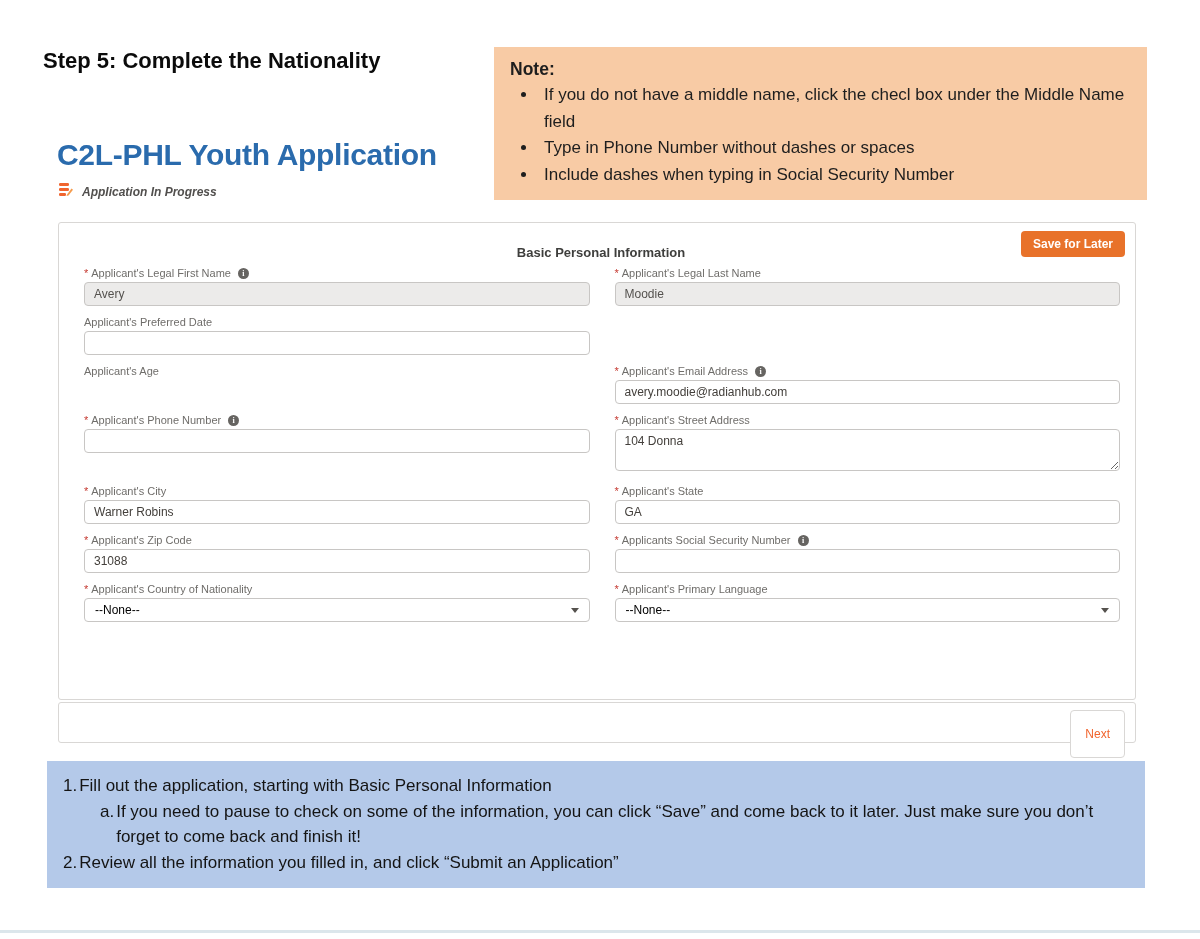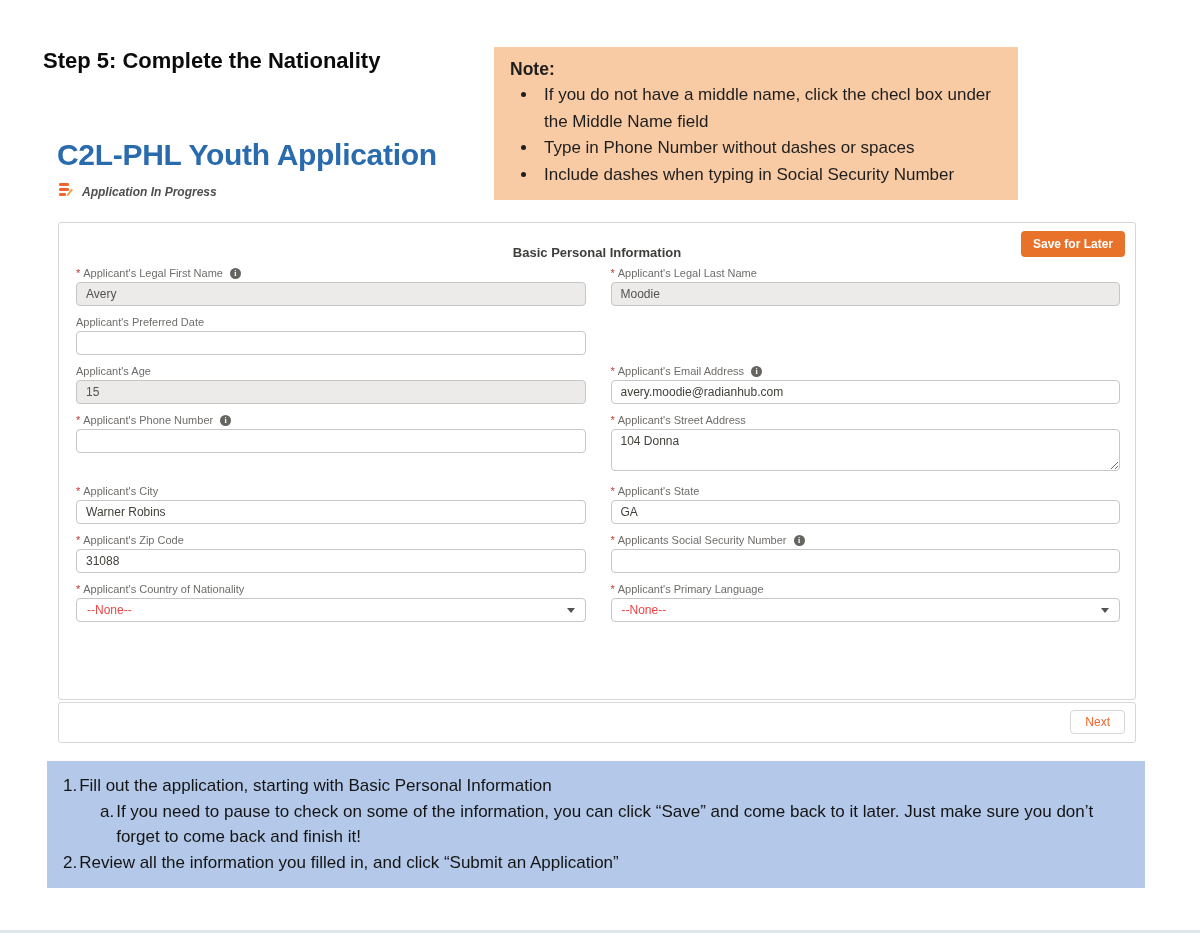--- a/index.html
+++ b/index.html
@@ -1,50 +1,50 @@
 <!DOCTYPE html>
 <html><head>
 <meta charset="utf-8">
 <style>
   * { margin:0; padding:0; box-sizing:border-box; }
   html,body { width:1200px; height:939px; background:#ffffff; font-family:"Liberation Sans", sans-serif; position:relative; overflow:hidden; }
 
   
   .step-title { position:absolute; left:43px; top:48px; font-size:22px; font-weight:700; color:#0b0b0b; }
 
-  .note-box { position:absolute; left:494px; top:47px; width:524px; height:153px; background:#F8CBA5; padding:9px 18px 10px 16px; color:#1e1e1e; }
+  .note-box { position:absolute; left:494px; top:47px; width:653px; height:153px; background:#F8CBA5; padding:9px 18px 10px 16px; color:#1e1e1e; }
   .note-box .note-heading { font-size:17.5px; font-weight:700; line-height:26px; }
   .note-box ul { list-style:disc; padding-left:28px; }
   .note-box li { font-size:17px; line-height:26.5px; padding-left:6px; }
 
   .app-title { position:absolute; left:57px; top:138px; font-size:30px; font-weight:800; color:#2A6BAD; letter-spacing:-0.3px; }
   .app-status { position:absolute; left:57px; top:181px; display:flex; align-items:center; gap:8px; }
   .app-status .status-text { font-size:12px; font-weight:600; color:#514F4D;font-style:italic; }
 
   
-  .form-card { position:absolute; left:58px; top:222px; width:1078px; height:478px; background:#fff; border:1px solid #D9D7D5; border-radius:3px; }
+  .form-card { position:absolute; left:58px; top:222px; width:1078px; height:478px; background:#fff; border:1px solid #D9D7D5; border-radius:3px;padding-left:8px; }
   .save-btn { position:absolute; top:8px; right:10px; background:#E8722A; color:#fff; font-size:12px; font-weight:600; padding:6px 12px; border:none; border-radius:4px; cursor:pointer; }
   .section-title { margin-top:22px; text-align:center; font-size:13px; font-weight:700; color:#3E3E3C; }
 
   .field-grid { margin:6px 15px 0 17px; display:grid; grid-template-columns:1fr 1fr; column-gap:25px; row-gap:9px; }
   .field { position:relative; }
   .field-label { font-size:11px; color:#6F6D6A; height:14px; line-height:14px; margin-bottom:2px; display:flex; align-items:center; }
   .req { color:#C5372F; margin-right:3px; font-size:11px; }
   .info-icon { display:inline-block; width:11px; height:11px; margin-left:7px; background:#666461; color:#fff; border-radius:50%; font-size:8px; line-height:11px; text-align:center; font-weight:700; font-family:"Liberation Serif", serif; }
   .tinput { width:100%; height:24px; border:1px solid #C8C6C4; border-radius:4px; padding:0 9px; font-size:12px; color:#44403C; background:#fff; font-family:inherit; }
   .tinput:disabled { background:#ECEBEA; color:#54514E; }
   textarea.tinput { height:42px; padding:4px 9px; resize:both; line-height:15px; }
   .input-wrap { position:relative; }
   .cal-icon { position:absolute; right:7px; top:5px; width:14px; height:14px; }
-  .select-box { width:100%; height:24px; border:1px solid #C8C6C4; border-radius:4px; padding:0 10px; font-size:12px; color:#ef4444; background:#fff; display:flex; align-items:center; justify-content:space-between; cursor:pointer; }
+  .select-box { width:100%; height:24px; border:1px solid #C8C6C4; border-radius:4px; padding:0 10px; font-size:12px; color:#000000; background:#fff; display:flex; align-items:center; justify-content:space-between; cursor:pointer; }
   .chevron { width:0; height:0; border-left:4px solid transparent; border-right:4px solid transparent; border-top:5px solid #55524E; }
 
   
   .footer-bar { position:absolute; left:58px; top:702px; width:1078px; height:41px; background:#fff; border:1px solid #D9D7D5; border-radius:3px; }
-  .next-btn { position:absolute; top:7px; right:10px; background:#fff; border:1px solid #D9D7D5; border-radius:4px; color:#F1652E; font-size:12px; padding:4px 14px; cursor:pointer; font-family:inherit; }
+  .next-btn { position:absolute; top:7px; right:10px; background:#fff; border:1px solid #D9D7D5; border-radius:4px; color:#F1652E; font-size:12px; padding:16px 14px; cursor:pointer; font-family:inherit; }
 
   
   .instr-box { position:absolute; left:47px; top:761px; width:1098px; height:127px; background:#B4C9E9; padding:12px 22px 0 16px; color:#141414; }
   .instr-item { display:flex; font-size:17px; line-height:25.5px; }
   .instr-item.indent { margin-left:37px; }
   .instr-marker { flex:none; }
   .instr-text { margin-left:2px; }
 
   .page-bottom-divider { position:absolute; left:0; top:930px; width:1200px; height:3px; background:#DCE6EB; }
 </style>
@@ -104,21 +104,20 @@
       </div>
       <input class="tinput" value="" style="">
     </div>
 
     <div class="field">
     </div>
     <div class="field">
       <div class="field-label">
         <span>Applicant's Age</span>
       </div>
-      <input class="tinput" disabled="" value="15" style="">
     </div>
 
     <div class="field">
       <div class="field-label">
         <span class="req">*</span>
         <span>Applicant's Email Address</span>
         <span class="info-icon">i</span>
       </div>
       <input class="tinput" value="avery.moodie@radianhub.com" style="">
     </div>

